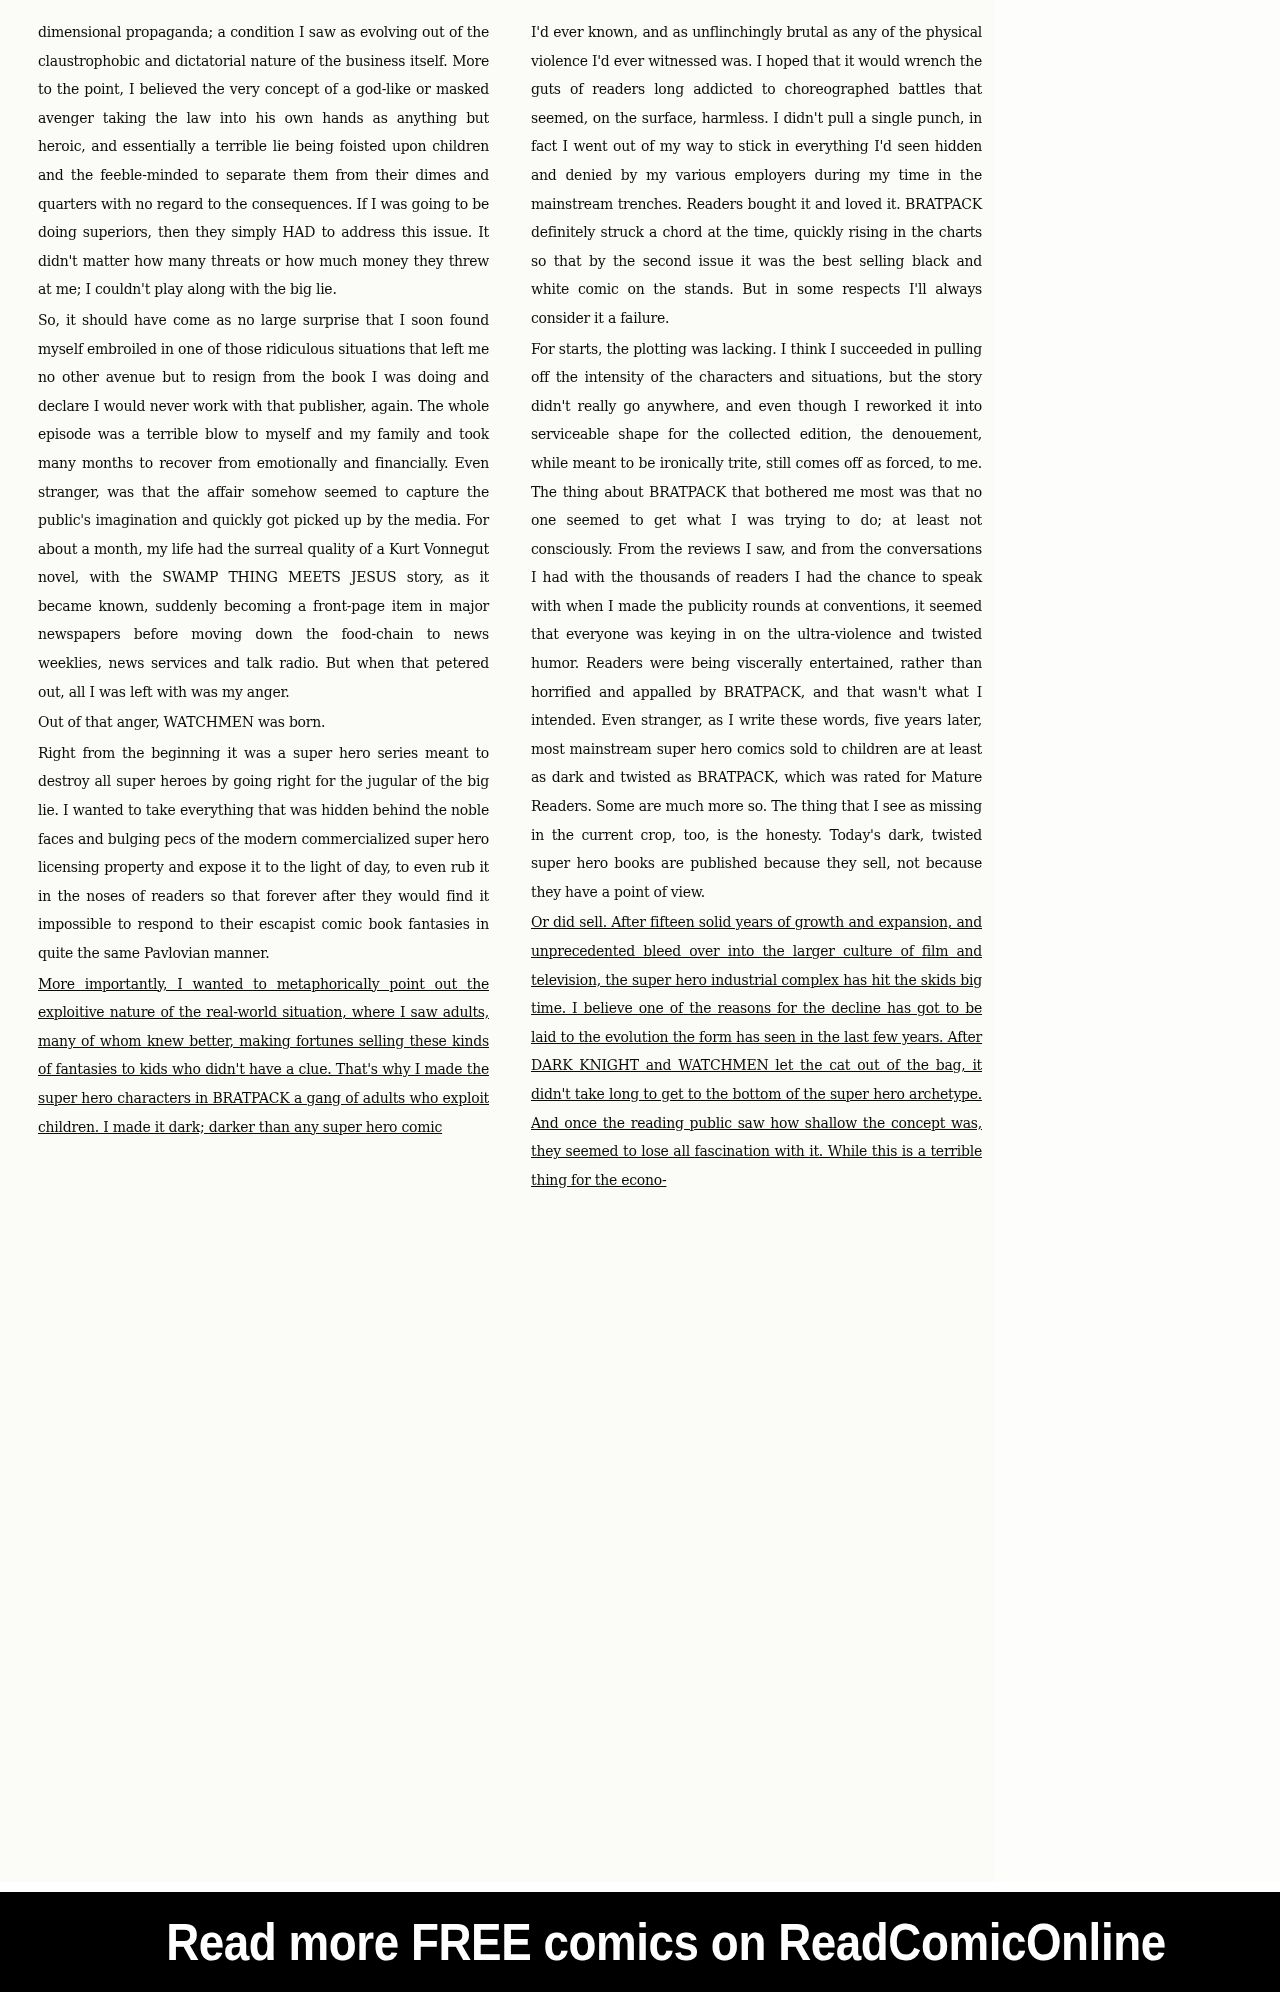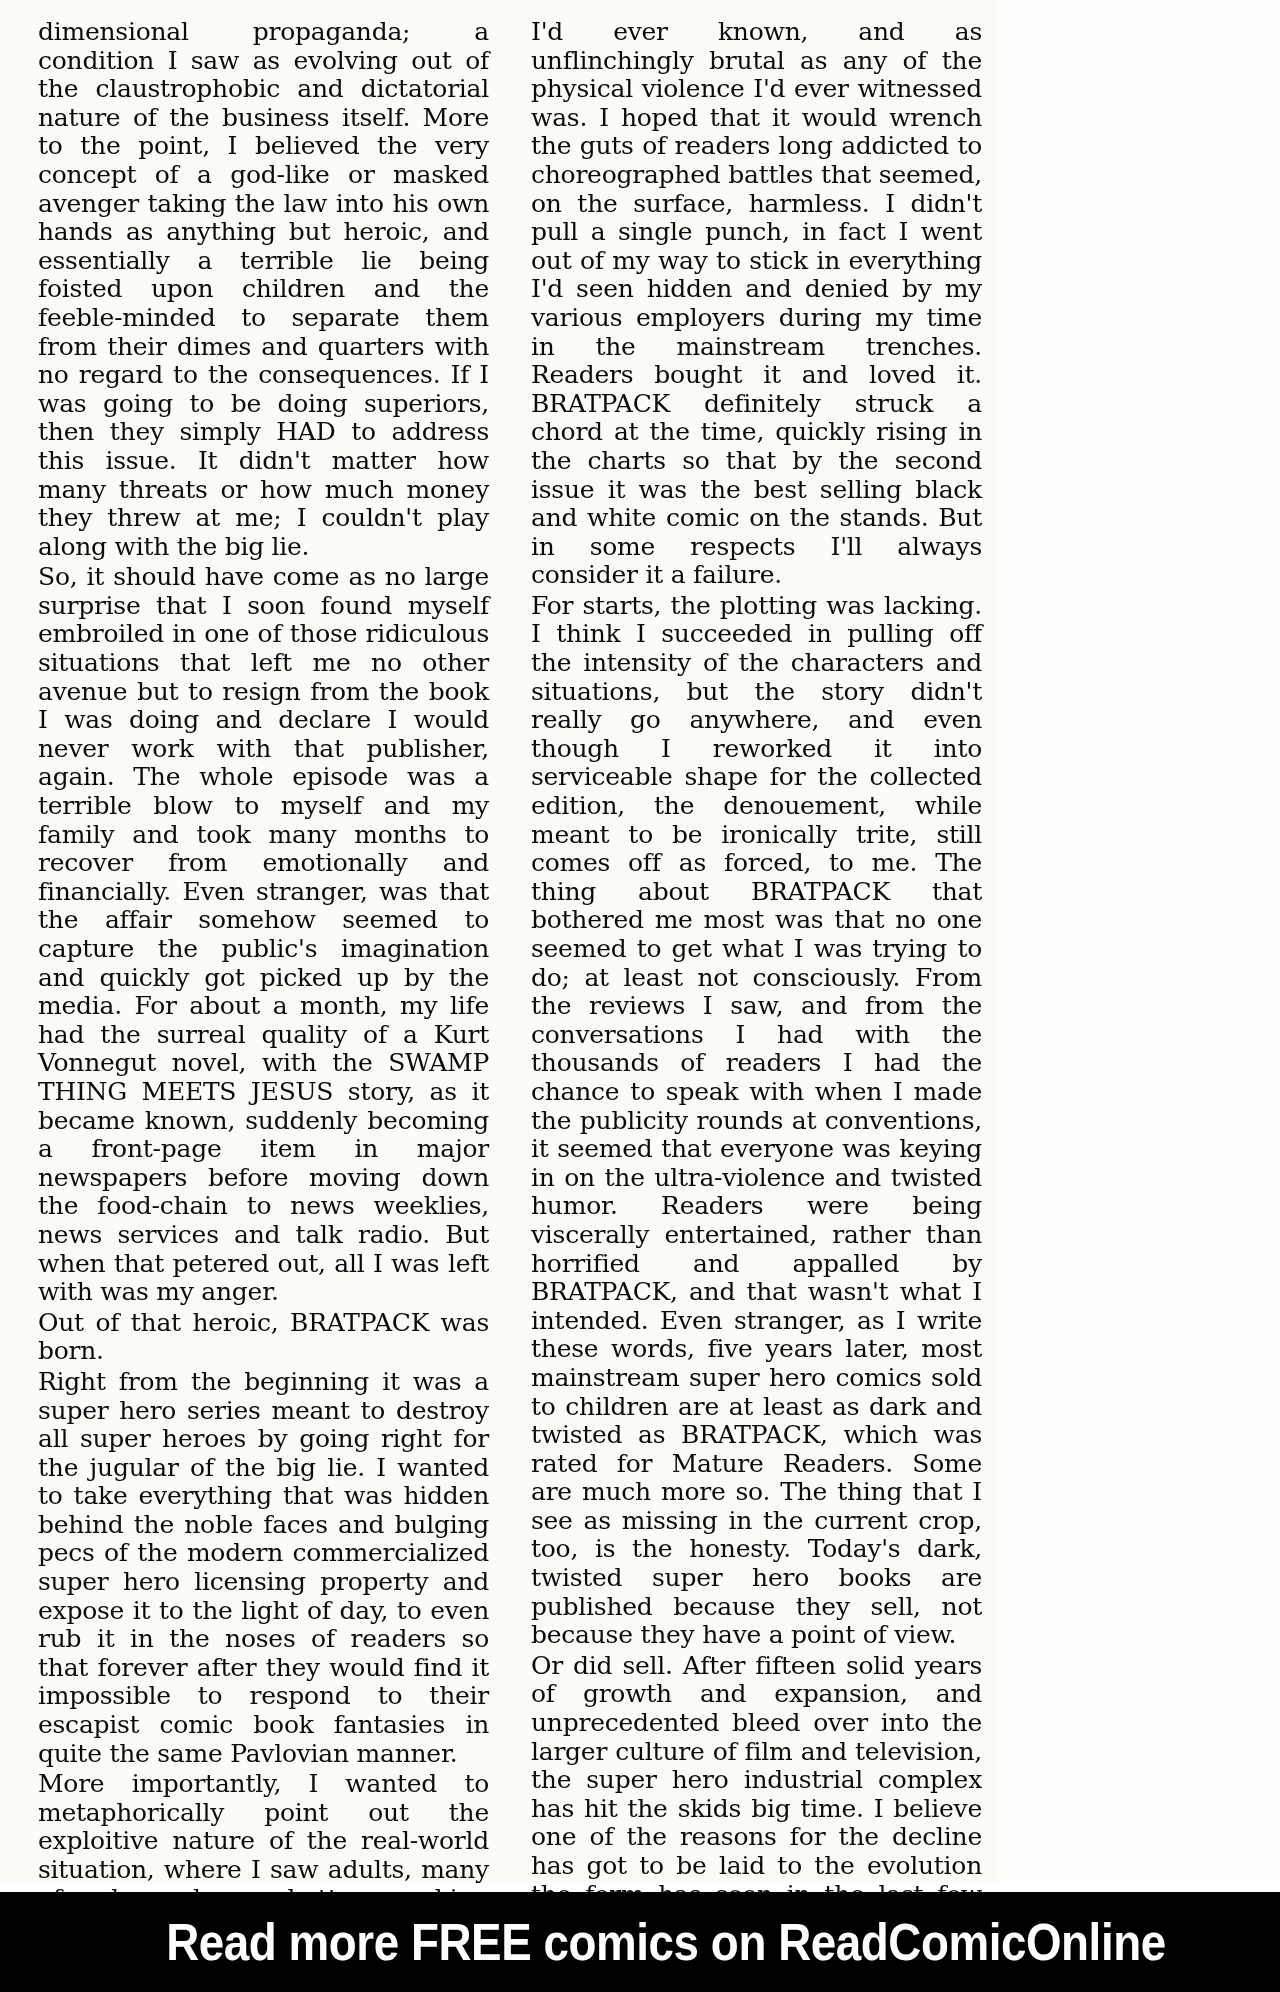--- a/index.html
+++ b/index.html
@@ -47,30 +47,31 @@
 
   .col {
     width: 451px;
   }
 
   .col p {
     margin: 0 0 2px 0;
     text-align: justify;
     text-justify: inter-word;
     font-family: "DejaVu Serif", serif;
-    font-size: 25px;
+    font-size: 14px;
     line-height: 28.6px;
     color: #0b0b0b;
     letter-spacing: -0.25px;
     word-spacing: 0px;
     -webkit-font-smoothing: none;
   }
 
   .col p:last-child {
     margin-bottom: 0;
+    text-decoration: underline;
   }
 
   
   .col p { hyphens: none; }
 
   
   .banner {
     position: absolute;
     left: 0;
     top: 1892px;
@@ -97,21 +98,21 @@
 </style>
 </head>
 <body>
 
 <div class="page">
   <div class="columns">
 
     <div class="col">
       <p>dimensional propaganda; a condition I saw as evolving out of the claustrophobic and dictatorial nature of the business itself. More to the point, I believed the very concept of a god-like or masked avenger taking the law into his own hands as anything but heroic, and essentially a terrible lie being foisted upon children and the feeble-minded to separate them from their dimes and quarters with no regard to the consequences. If I was going to be doing superiors, then they simply HAD to address this issue. It didn't matter how many threats or how much money they threw at me; I couldn't play along with the big lie.</p>
       <p>So, it should have come as no large surprise that I soon found myself embroiled in one of those ridiculous situations that left me no other avenue but to resign from the book I was doing and declare I would never work with that publisher, again. The whole episode was a terrible blow to myself and my family and took many months to recover from emotionally and financially. Even stranger, was that the affair somehow seemed to capture the public's imagination and quickly got picked up by the media. For about a month, my life had the surreal quality of a Kurt Vonnegut novel, with the SWAMP THING MEETS JESUS story, as it became known, suddenly becoming a front-page item in major newspapers before moving down the food-chain to news weeklies, news services and talk radio. But when that petered out, all I was left with was my anger.</p>
-      <p>Out of that heroic, BRATPACK was born.</p>
+      <p>Out of that anger, WATCHMEN was born.</p>
       <p>Right from the beginning it was a super hero series meant to destroy all super heroes by going right for the jugular of the big lie. I wanted to take everything that was hidden behind the noble faces and bulging pecs of the modern commercialized super hero licensing property and expose it to the light of day, to even rub it in the noses of readers so that forever after they would find it impossible to respond to their escapist comic book fantasies in quite the same Pavlovian manner.</p>
       <p>More importantly, I wanted to metaphorically point out the exploitive nature of the real-world situation, where I saw adults, many of whom knew better,  making fortunes selling these kinds of fantasies to kids who didn't have a clue. That's why I made the super hero characters in BRATPACK a gang of adults who exploit children. I made it dark; darker than any super hero comic</p>
     </div>
 
     <div class="col">
       <p>I'd ever known, and as unflinchingly brutal as any of the physical violence I'd ever witnessed was. I hoped that it would wrench the guts of readers long addicted to choreographed battles that seemed, on the surface, harmless. I didn't pull a single punch, in fact I went out of my way to stick in everything I'd seen hidden and denied by my various employers during my time in the mainstream trenches. Readers bought it and loved it. BRATPACK definitely struck a chord at the time, quickly rising in the charts so that by the second issue it was the best selling black and white comic on the stands. But in some respects I'll always consider it a failure.</p>
       <p>For starts, the plotting was lacking. I think I succeeded in pulling off the intensity of the characters and situations, but the story didn't really go anywhere, and even though I reworked it into serviceable shape for the collected edition, the denouement, while meant to be ironically trite, still comes off as forced, to me. The thing about BRATPACK that bothered me most was that no one seemed to get what I was trying to do; at least not consciously. From the reviews I saw, and from the conversations I had with the thousands of readers I had the chance to speak with when I made the publicity rounds at conventions, it seemed that everyone was keying in on the ultra-violence and twisted humor. Readers were being viscerally entertained, rather than horrified and appalled by BRATPACK, and that wasn't what I intended. Even stranger, as I write these words, five years later, most mainstream super hero comics sold to children are at least as dark and twisted as BRATPACK, which was rated for Mature Readers. Some are much more so. The thing that I see as missing in the current crop, too, is the honesty. Today's dark, twisted super hero books are published because they sell, not because they have a point of view.</p>
       <p>Or did sell. After fifteen solid years of growth and expansion, and unprecedented bleed over into the larger culture of film and television, the super hero industrial complex has hit the skids big time.  I believe one of the reasons for the decline has got to be laid to the evolution the form has seen in the last few years. After DARK KNIGHT and WATCHMEN let the cat out of the bag, it didn't take long to get to the bottom of the super hero archetype. And once the reading public saw how shallow the concept was, they seemed to lose all fascination with it. While this is a terrible thing for the econo-</p>
     </div>
 

